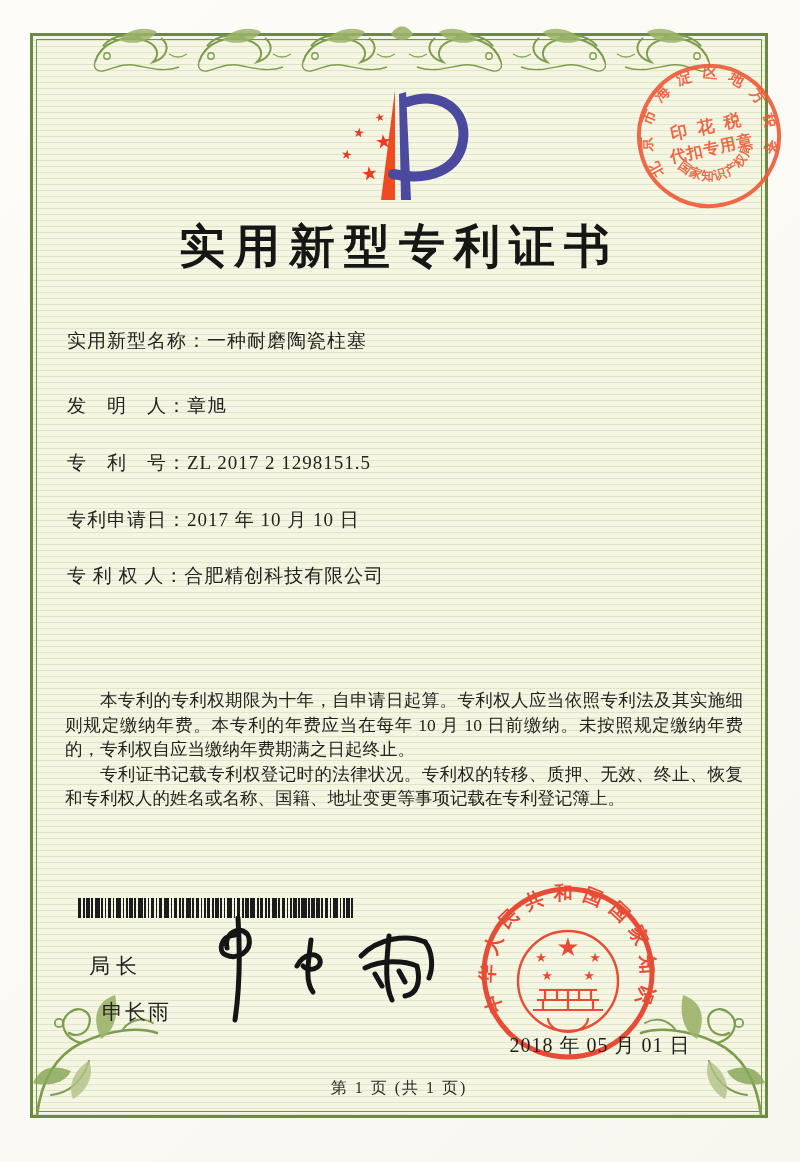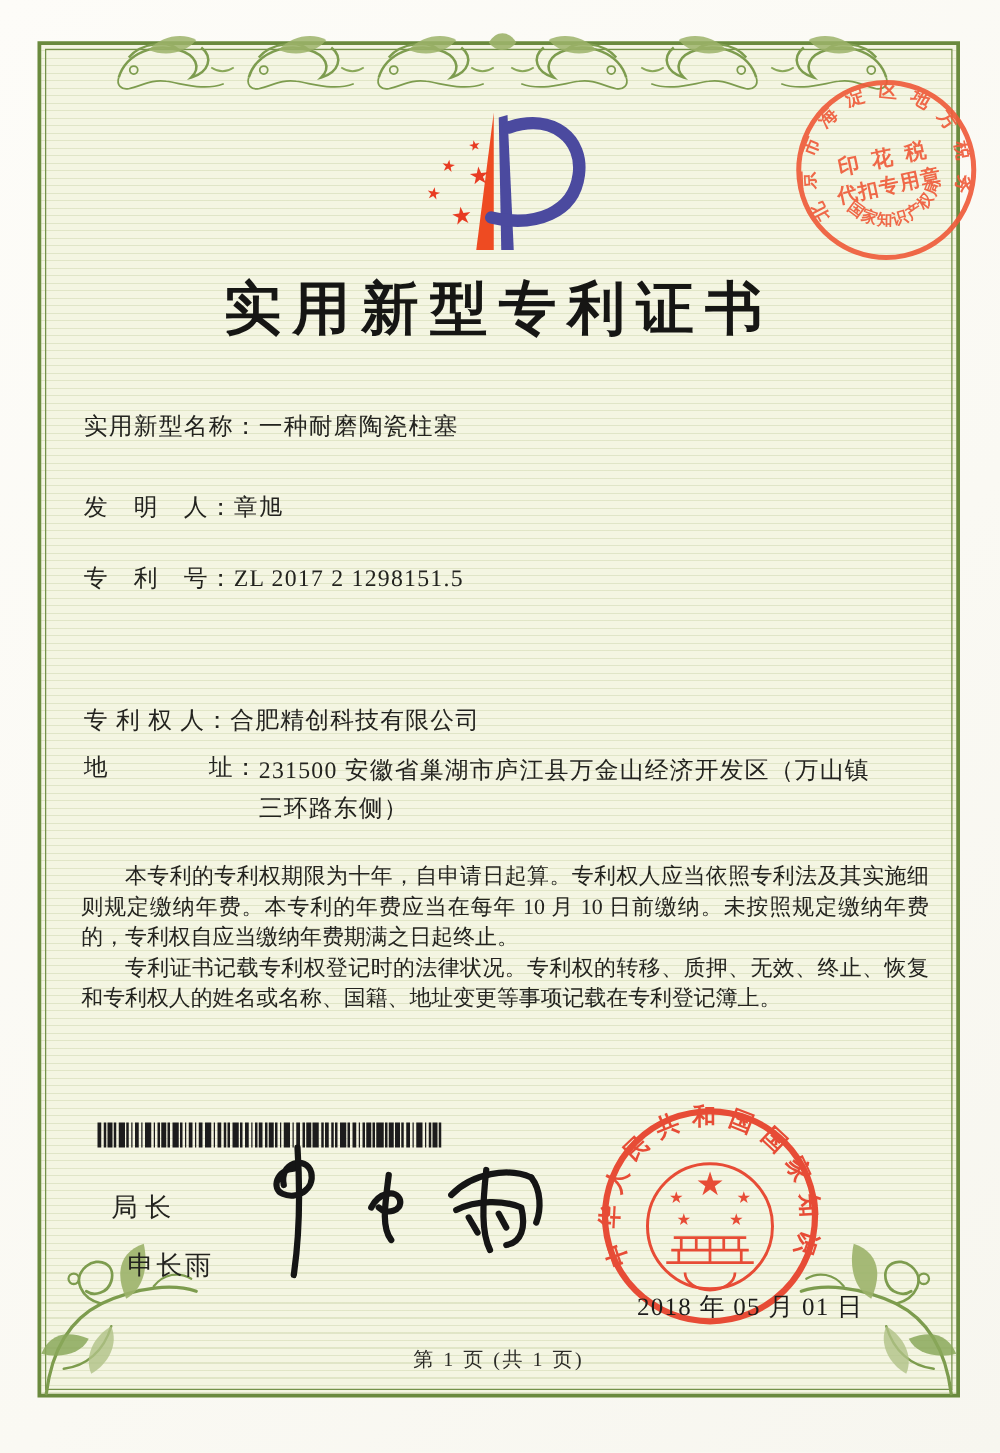--- a/index.html
+++ b/index.html
@@ -165,25 +165,25 @@
 
     <div class="row" style="top:292px;">
       <span class="lbl">实用新型名称：</span><span class="val">一种耐磨陶瓷柱塞</span>
     </div>
     <div class="row" style="top:357px;">
       <span class="lbl">发　明　人：</span><span class="val">章旭</span>
     </div>
     <div class="row" style="top:414px;">
       <span class="lbl">专　利　号：</span><span class="val">ZL 2017 2 1298151.5</span>
     </div>
+    <div class="row" style="top:471px;">
+      <span class="lbl">专利申请日：</span><span class="val">2017 年 10 月 10 日</span>
+    </div>
     <div class="row" style="top:527px;">
       <span class="lbl">专 利 权 人：</span><span class="val">合肥精创科技有限公司</span>
-    </div>
-    <div class="row row-address" style="top:565px;">
-      <span class="lbl" style="vertical-align:top;">地　　　　址：</span><span class="val">231500 安徽省巢湖市庐江县万金山经济开发区（万山镇三环路东侧）</span>
     </div>
 
     <div class="body-text">
       <p>本专利的专利权期限为十年，自申请日起算。专利权人应当依照专利法及其实施细则规定缴纳年费。本专利的年费应当在每年 10 月 10 日前缴纳。未按照规定缴纳年费的，专利权自应当缴纳年费期满之日起终止。</p>
       <p>专利证书记载专利权登记时的法律状况。专利权的转移、质押、无效、终止、恢复和专利权人的姓名或名称、国籍、地址变更等事项记载在专利登记簿上。</p>
     </div>
 
     <div class="barcode" id="barcode">
         <i style="width: 3.4px; margin-right: 1.6px;"></i>
         <i style="width: 1.7px; margin-right: 1.6px;"></i>

